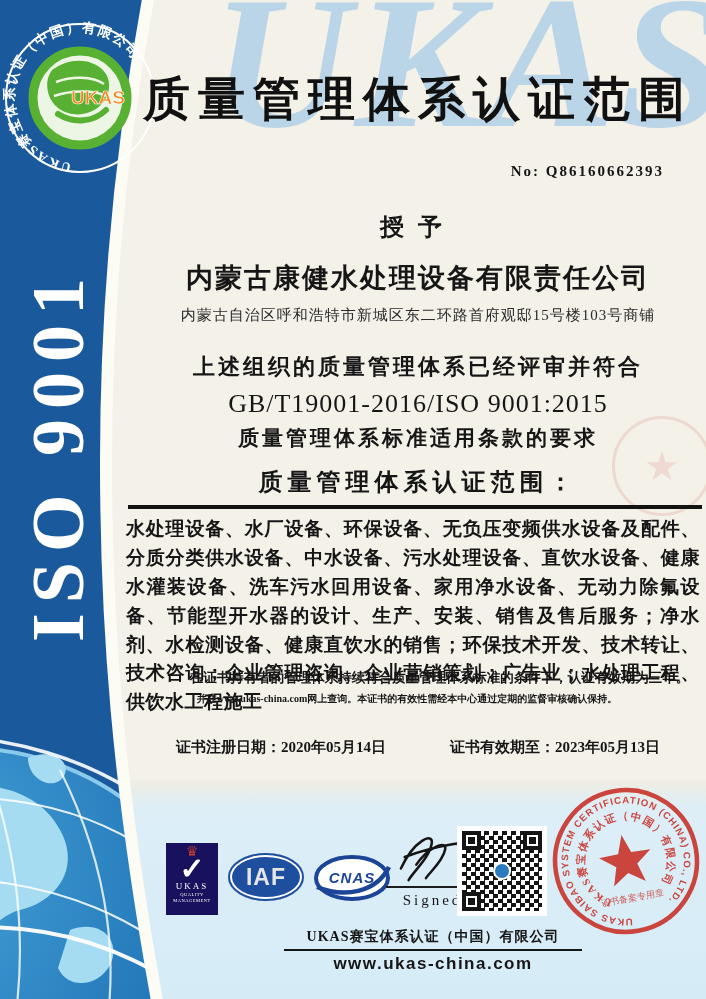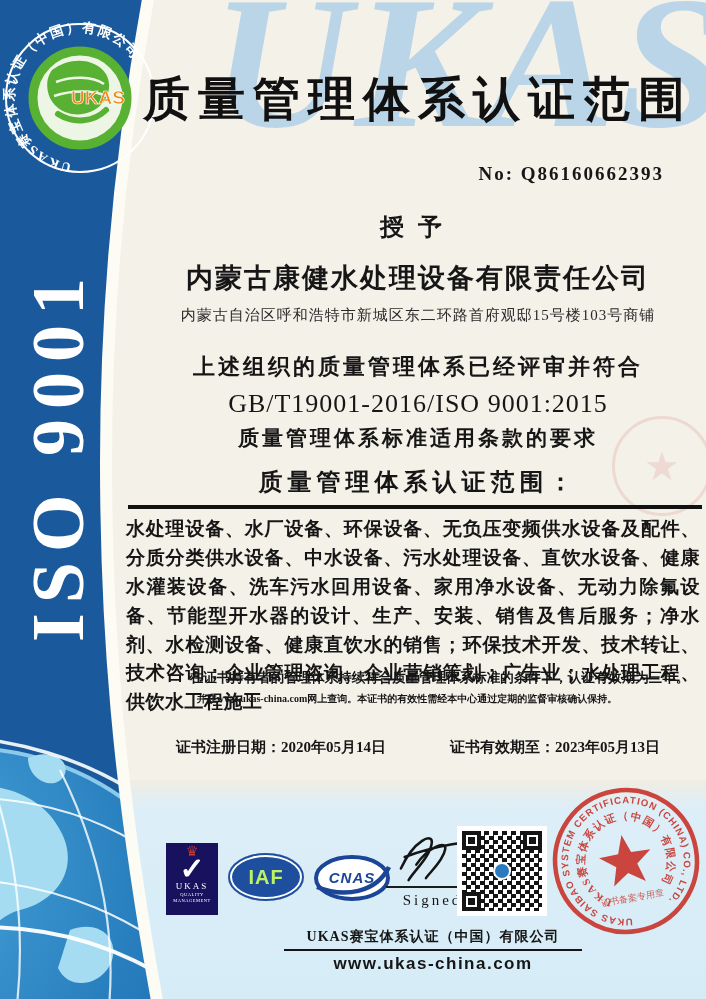--- a/index.html
+++ b/index.html
@@ -12,21 +12,21 @@
   .issuer-logo{position:absolute;left:0px;top:18px;z-index:3;}
   
   .bottom-zone{position:absolute;left:0;right:0;top:780px;bottom:0;z-index:1;
         background:linear-gradient(180deg,#f0ede3 0%,#ddeef7 28px,#d5ecf7 100%);}
   
   .watermark{position:absolute;left:212px;top:-48px;z-index:1;font-size:192px;font-style:italic;
         font-weight:bold;color:#bad5e8;letter-spacing:4px;transform:scaleY(.98);}
   
   .ctext{position:absolute;left:132px;right:2px;text-align:center;z-index:4;}
   .title{top:68px;font-size:47px;font-weight:bold;letter-spacing:8px;color:#111;}
-  .cert-no{top:163px;text-align:right;right:42px;font-size:19px;font-weight:bold;letter-spacing:2px;}
+  .cert-no{top:163px;text-align:right;right:42px;font-size:15px;font-weight:bold;letter-spacing:2px;}
   .awarded{top:211px;font-size:24px;font-weight:bold;letter-spacing:14px;}
   .company{top:260px;font-size:27px;font-weight:bold;letter-spacing:2px;}
   .address{top:306px;font-size:15px;letter-spacing:1px;color:#2a2a2a;}
   .stmt1{top:352px;font-size:22px;font-weight:bold;letter-spacing:3px;}
   .standard{top:389px;font-size:26px;letter-spacing:1px;}
   .stmt2{top:424px;font-size:21px;font-weight:bold;letter-spacing:3px;}
   .scope-head{top:466px;font-size:24px;font-weight:bold;letter-spacing:5px;}
   .scope-rule{position:absolute;left:128px;right:4px;top:505px;height:4px;background:#121212;z-index:4;}
   .scope-text{position:absolute;left:126px;right:6px;top:515px;z-index:4;font-size:19px;font-weight:bold;
         line-height:1.52;text-align:justify;letter-spacing:.5px;}
@@ -40,21 +40,21 @@
   .faint-seal span{color:rgba(201,70,60,.13);font-size:40px;}
   
   .ukas-badge{position:absolute;left:166px;top:843px;width:52px;height:72px;background:#18115e;z-index:4;
         display:flex;flex-direction:column;align-items:center;color:#fff;}
   .ukas-badge .crown{font-size:14px;color:#c23a33;line-height:1.1;margin-top:1px;}
   .ukas-badge .check{font-size:30px;line-height:.9;font-weight:bold;margin-top:-4px;}
   .ukas-badge .bname{font-size:9px;letter-spacing:2px;line-height:1.1;}
   .ukas-badge .bsub{font-size:4.5px;letter-spacing:.5px;line-height:1.2;}
   .iaf-oval{position:absolute;left:228px;top:853px;width:76px;height:48px;background:#1e4f9f;border-radius:50%;
         z-index:4;display:flex;align-items:center;justify-content:center;box-shadow:inset 0 0 0 2px #1e4f9f,inset 0 0 0 4px #fff;}
-  .iaf-oval span{color:#bef264;font-weight:bold;font-size:20px;letter-spacing:1px;font-family:"Liberation Sans",sans-serif;}
+  .iaf-oval span{color:#e5e5e5;font-weight:bold;font-size:23px;letter-spacing:1px;font-family:"Liberation Sans",sans-serif;}
   .cnas-oval{position:absolute;left:312px;top:853px;z-index:4;}
   .sig-block{position:absolute;left:386px;top:830px;width:128px;z-index:4;text-align:center;}
   .sig-line{border-top:2px solid #1c1c1c;margin:0 0 4px 0;}
   .signed-by{font-size:15px;letter-spacing:3px;}
   .qr{position:absolute;left:457px;top:826px;width:90px;height:90px;background:#fff;z-index:4;}
   .qr-field{position:absolute;inset:5px;background:conic-gradient(from 0deg,#151515 0deg 90deg,transparent 90deg 180deg,#151515 180deg 270deg,transparent 270deg 360deg);background-size:9px 9px;}
   .qr-finder{position:absolute;width:19px;height:19px;border:4px solid #151515;background:#fff;box-sizing:border-box;}
   .qr-finder::after{content:"";position:absolute;inset:2px;background:#151515;}
   .qr-f-tl{left:5px;top:5px;} .qr-f-tr{right:5px;top:5px;} .qr-f-bl{left:5px;bottom:5px;}
   .qr-logo{position:absolute;left:36px;top:36px;width:18px;height:18px;background:#2a7ac0;border:2px solid #fff;border-radius:50%;box-sizing:border-box;}

